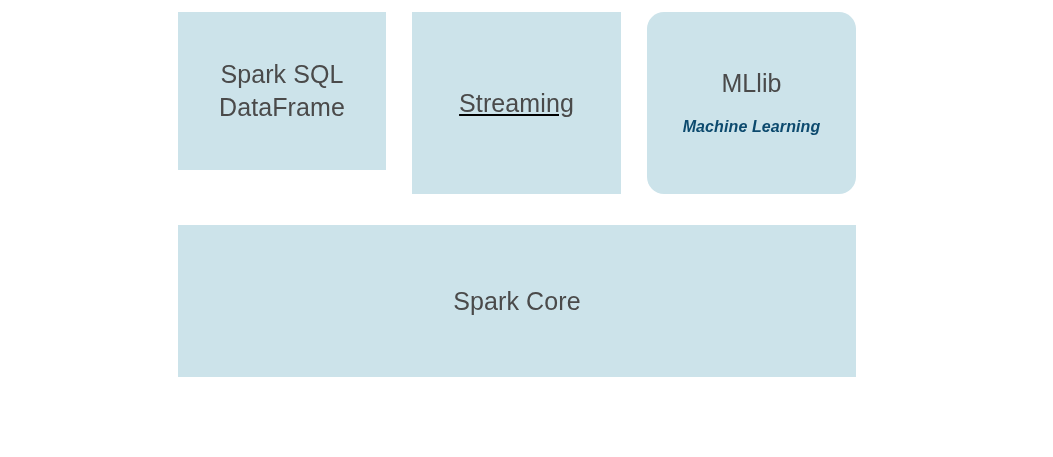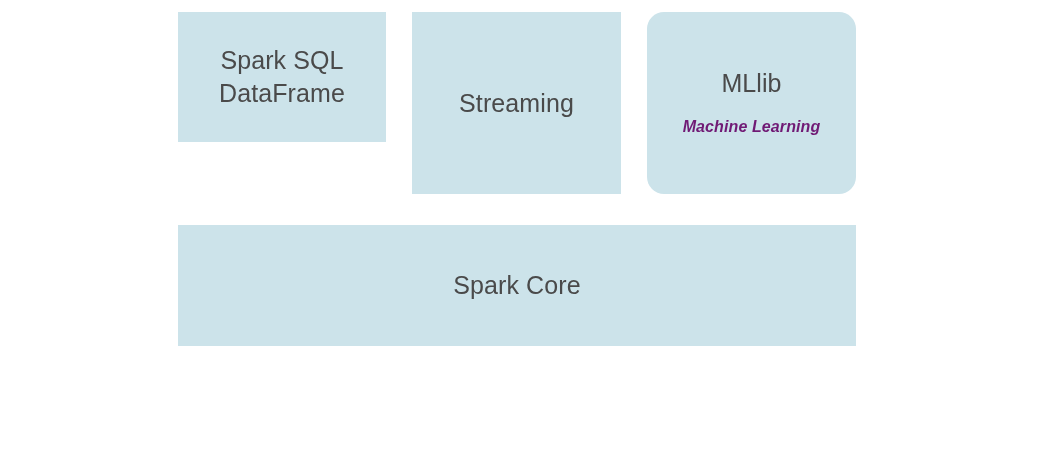--- a/index.html
+++ b/index.html
@@ -37,62 +37,63 @@
     color: #4a4a4a;
     font-family: "Liberation Sans", sans-serif;
     font-size: 25px;
     font-weight: 400;
     line-height: 33px;
     white-space: pre-line;
     letter-spacing: 0.1px;
   }
 
   .box-subtitle {
-    color: #701a75;
+    color: #0c4a6e;
     font-family: "Liberation Sans", sans-serif;
     font-size: 16px;
     font-style: italic;
     font-weight: 700;
     line-height: 22px;
     letter-spacing: 0.1px;
     margin-top: 18px;
   }
 
   
   #box-spark-sql {
     left: 178px;
     top: 12px;
     width: 208px;
-    height: 130px;
+    height: 158px;
   }
   #box-streaming {
     left: 412px;
     top: 12px;
     width: 209px;
     height: 182px;
+    text-decoration: underline;
   }
   #box-mllib {
     left: 647px;
     top: 12px;
     width: 209px;
     height: 182px;
     border-radius: 17px;
   }
 
   
   #box-mllib .box-title {
     line-height: 30px;
   }
 
   
   #box-spark-core {
     left: 178px;
     top: 225px;
     width: 678px;
-    height: 121px;
+    height: 152px;
   }
 </style>
 </head>
 <body>
 
 <div id="diagram-canvas">
 
   <div class="stack-box" id="box-spark-sql">
     <div class="box-title">Spark SQL
 DataFrame</div>

